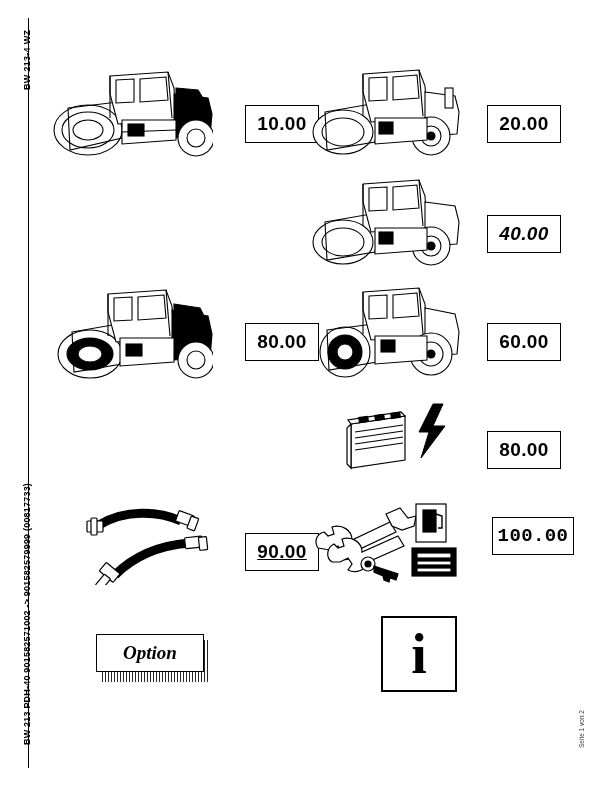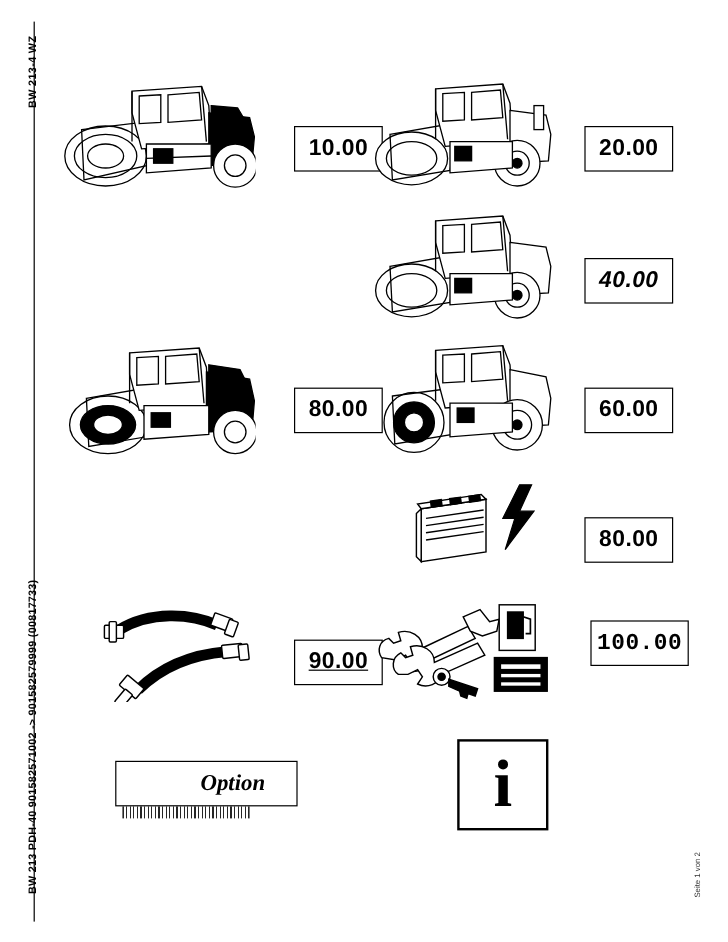--- a/index.html
+++ b/index.html
@@ -87,21 +87,20 @@
     background: #fff;
     display: flex;
     align-items: center;
     justify-content: center;
     font-style: italic;
     font-weight: bold;
     font-size: 19px;
     color: #000;
     font-family: "Liberation Serif", serif;
     z-index: 2;
-    padding-left: 44px;
   }
   .option-shadow {
     position: absolute;
     background:
       repeating-linear-gradient(90deg, #000 0 1px, #fff 1px 3px);
     opacity: 0.85;
     z-index: 1;
   }
 
   

